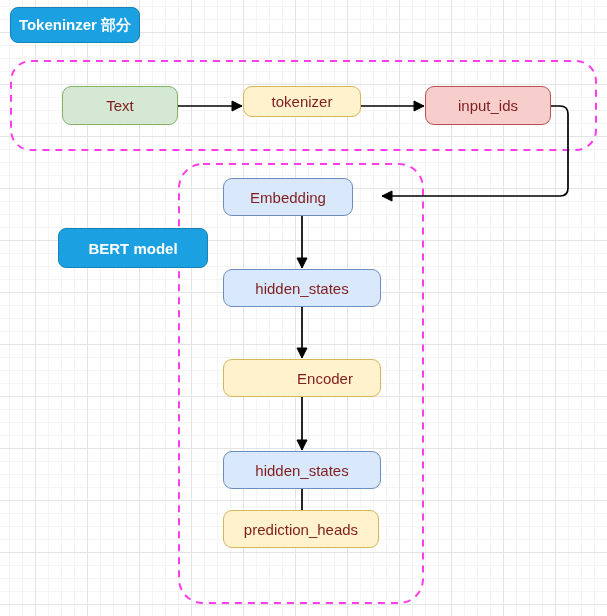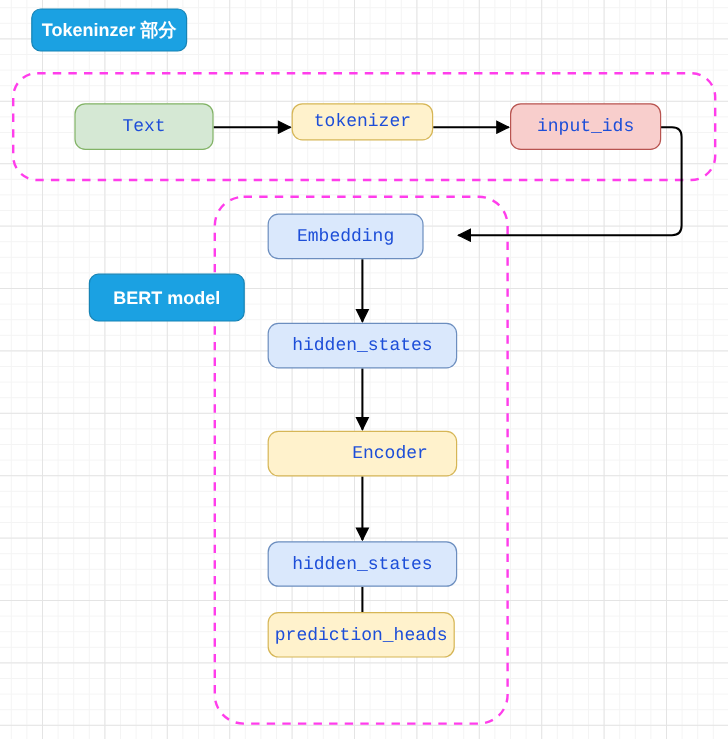--- a/index.html
+++ b/index.html
@@ -22,41 +22,40 @@
   svg.connector-layer {
     position: absolute; left: 0; top: 0; z-index: 1;
     pointer-events: none;
   }
   .node {
     position: absolute; z-index: 2;
     box-sizing: border-box;
     border: 1px solid #000;
     border-radius: 9px;
     display: flex; align-items: center; justify-content: center;
-    font-size: 15px; color: #1d4ed8;
+    font-size: 15px; color: #7f1d1d;
     white-space: nowrap;
-    font-family: Liberation Mono, monospace;
   }
   .node.green  { background: #d5e8d4; border-color: #82b366; }
   .node.yellow { background: #fff2cc; border-color: #d6b656; }
   .node.red    { background: #f8cecc; border-color: #b85450; }
   .node.blue   { background: #dae8fc; border-color: #6c8ebf; }
   .badge {
     position: absolute; z-index: 2;
     box-sizing: border-box;
     background: #1ba1e2;
     border: 1px solid #1583b5;
     border-radius: 8px;
     display: flex; align-items: center; justify-content: center;
     font-size: 15px; font-weight: bold; color: #ffffff;
     white-space: nowrap;
   }
   
-  #lbl-tokenizer-section { left: 10px;  top: 7px;   width: 130px; height: 36px; margin-left: 16px; }
-  #lbl-bert-model        { left: 74px;  top: 228px; width: 130px; height: 40px; }
+  #lbl-tokenizer-section { left: 10px;  top: 7px;   width: 130px; height: 36px; }
+  #lbl-bert-model        { left: 58px;  top: 228px; width: 150px; height: 40px; }
   #node-text             { left: 62px;  top: 86px;  width: 116px; height: 39px; }
   #node-tokenizer        { left: 243px; top: 86px;  width: 118px; height: 31px; }
   #node-input-ids        { left: 425px; top: 86px;  width: 126px; height: 39px; }
   #node-embedding        { left: 223px; top: 178px; width: 130px; height: 38px; }
   #node-hidden-states-1  { left: 223px; top: 269px; width: 158px; height: 38px; }
   #node-encoder          { left: 223px; top: 359px; width: 158px; height: 38px; padding-left: 46px; }
   #node-hidden-states-2  { left: 223px; top: 451px; width: 158px; height: 38px; }
   #node-prediction-heads { left: 223px; top: 510px; width: 156px; height: 38px; text-align: center; }
 </style>
 </head>

